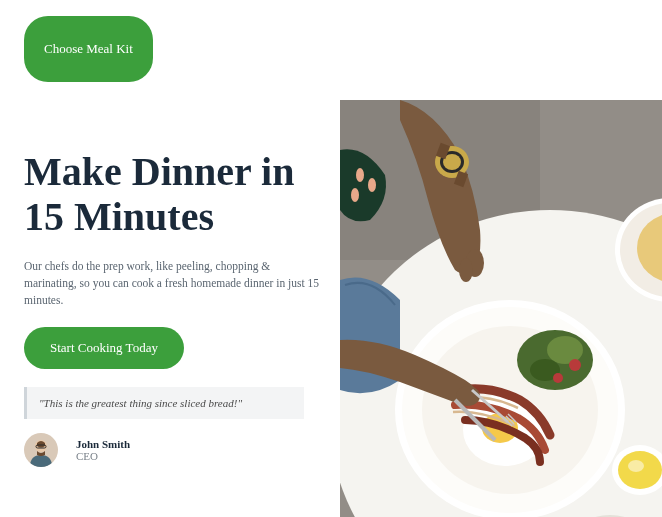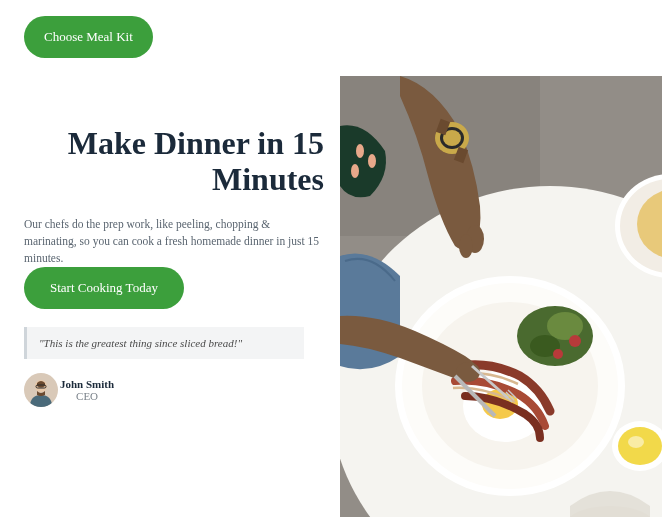--- a/index.html
+++ b/index.html
@@ -36,45 +36,45 @@
   .btn {
     background: #3c9f3c;
     color: #ffffff;
     border: none;
     border-radius: 24px;
     font-family: Georgia, serif;
     font-size: 13px;
     cursor: pointer;
   }
   .btn-header {
-    padding: 13px 20px;
+    padding: 25px 20px;
   }
   .main {
     display: flex;
     padding: 10px 0 0 24px;
     gap: 16px;
   }
   .left {
     flex: 0 0 300px;
     padding-top: 50px;
   }
   .headline {
     font-family: Georgia, serif;
     font-weight: 900;
-    font-size: 32px;
+    font-size: 40px;
     line-height: 1.12;
     color: #1b2a3a;
     margin-bottom: 18px;
-    text-align: right;
   }
   .subhead {
     font-family: Georgia, serif;
     font-size: 11.5px;
     line-height: 1.5;
     color: #5a6570;
+    margin-bottom: 18px;
     padding-right: 4px;
   }
   .btn-cta {
     padding: 13px 26px;
     font-size: 13px;
     margin-bottom: 18px;
   }
   .testimonial {
     background: #f3f4f5;
     border-left: 3px solid #cfd5da;
@@ -82,22 +82,21 @@
     font-family: Georgia, serif;
     font-style: italic;
     font-size: 11px;
     color: #4a4a4a;
     margin-bottom: 14px;
     width: 280px;
   }
   .author {
     display: flex;
     align-items: center;
-    gap: 2px;
-    text-align: center;
+    gap: 18px;
   }
   .avatar {
     width: 34px;
     height: 34px;
     border-radius: 50%;
     overflow: hidden;
     flex-shrink: 0;
   }
   .author-text {
     font-family: Georgia, serif;

